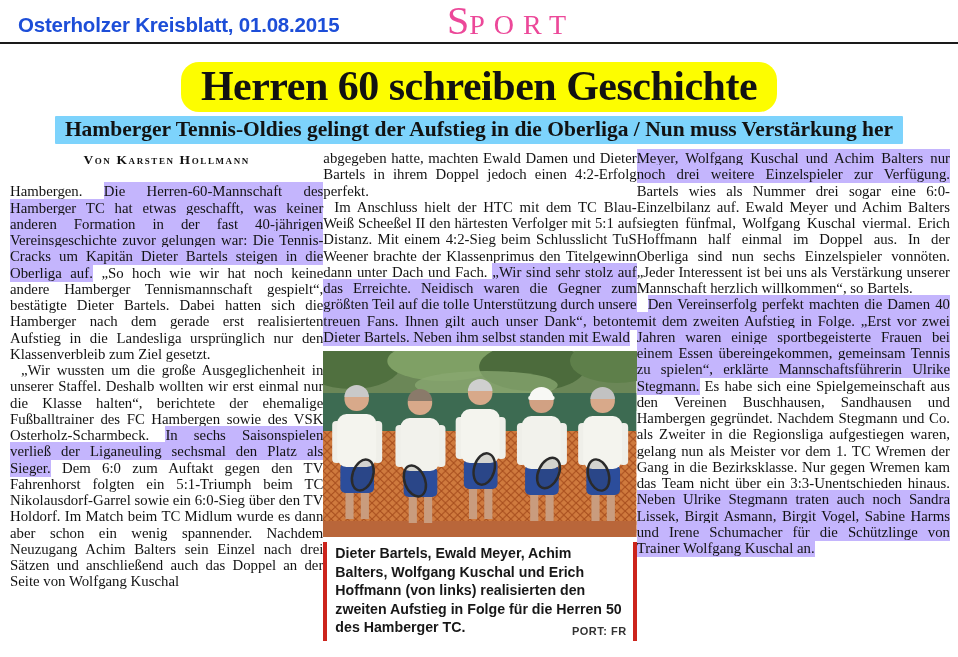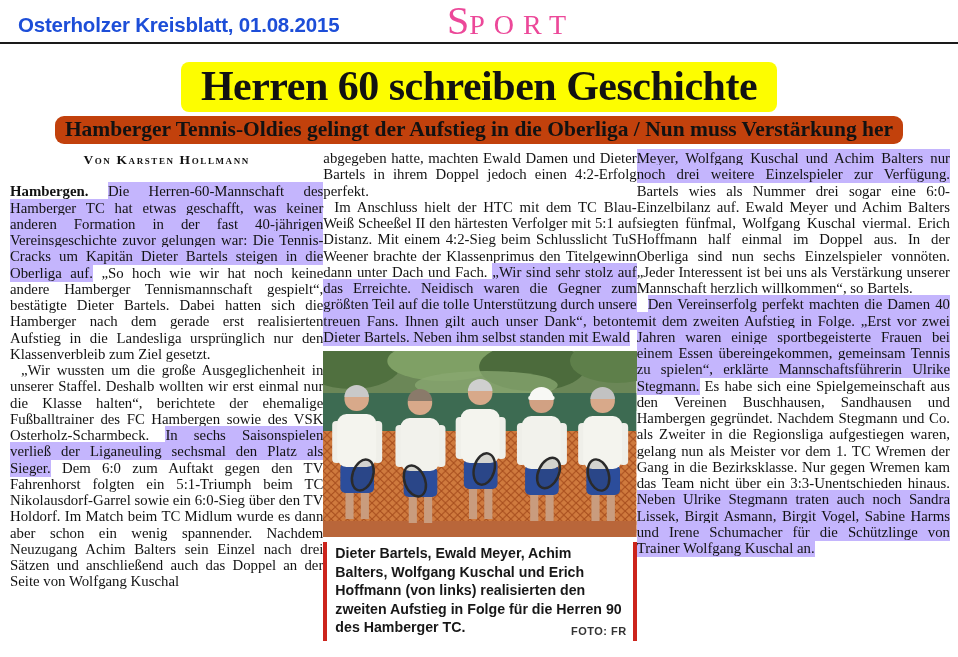--- a/index.html
+++ b/index.html
@@ -29,28 +29,28 @@
   .section-rest { font-size: 28px; letter-spacing: 9px; }
   .top-rule {
     position: absolute; top: 42px; left: 0;
     width: 958px; height: 2px; background: #1a1a1a;
   }
 
   
   .headline-row { position: absolute; top: 62px; width: 100%; text-align: center; }
   .headline-text {
     display: inline-block;
-    background: #fdfd00; border-radius: 8px;
+    background: #fdfd00; border-radius: 18px;
     font-weight: bold; font-size: 42px; line-height: 46px;
     padding: 1px 20px 3px; letter-spacing: -0.5px;
   }
   .subheadline-row { position: absolute; top: 116px; width: 100%; text-align: center; }
   .subheadline-text {
     display: inline-block;
-    background: #c2410c; border-radius: 9px;
+    background: #7dd3fc; border-radius: 1px;
     font-weight: bold; font-size: 21.5px; line-height: 25px;
     padding: 1px 10px 2px;
   }
 
   
   .columns {
     position: absolute; top: 150px; left: 10px; width: 940px;
     display: flex; 
   }
   .column {
@@ -59,21 +59,21 @@
     text-align: justify;
   }
   .byline {
     text-align: center;
     font-variant: small-caps;
     font-weight: 600; font-size: 13.5px; letter-spacing: 1.6px;
     margin: 2px 0 15px;
   }
   p.body-para { margin: 0; }
   p.indent { text-indent: 11px; }
-  .lead-in { font-weight: bold; }
+  .lead-in { font-weight: normal; }
   .hl {
     background: #c4b5fd;
     padding: 1px 0;
     -webkit-box-decoration-break: clone;
     box-decoration-break: clone;
   }
 
   
   figure.photo { margin: 6px 0 5px; width: 100%; height: 186px; }
   figure.photo svg { display: block; width: 100%; height: 186px; }
@@ -192,19 +192,19 @@
           <rect x="-24" y="70" width="9" height="42" rx="4" fill="#efefe9"></rect>
               <rect x="16" y="70" width="9" height="42" rx="4" fill="#efefe9"></rect>
           <rect x="-19" y="63" width="38" height="53" rx="9" fill="#f4f4ee"></rect>
           <ellipse cx="-4" cy="122" rx="10" ry="16" fill="#1f1f1f" fill-opacity="0.15" stroke="#2a2a2a" stroke-width="2.4" transform="rotate(-16 -4 122)"></ellipse>
           <circle cx="0" cy="48" r="12" fill="#d8a98a"></circle>
           <path d="M-12 46 a12 12 0 0 1 24 0 Z" fill="#c2c2c2"></path>
         </g>
       </g>
     </svg>
   </figure>
-<div class="caption"><span>Dieter Bartels, Ewald Meyer, Achim Balters, Wolfgang Kuschal und Erich Hoffmann (von links) realisierten den zweiten Aufstieg in Folge für die Herren 90 des Hamberger TC.</span><span class="credit">FOTO: FR</span></div>
+<div class="caption"><span>Dieter Bartels, Ewald Meyer, Achim Balters, Wolfgang Kuschal und Erich Hoffmann (von links) realisierten den zweiten Aufstieg in Folge für die Herren 50 des Hamberger TC.</span><span class="credit">PORT: FR</span></div>
     </div>
   <div class="column">
       <p class="body-para"><span class="hl">Meyer, Wolfgang Kuschal und Achim Balters nur noch drei weitere Einzelspieler zur Verfügung.</span><span> Bartels wies als Nummer drei sogar eine 6:0-Einzelbilanz auf. Ewald Meyer und Achim Balters siegten fünfmal, Wolfgang Kuschal viermal. Erich Hoffmann half einmal im Doppel aus. In der Oberliga sind nun sechs Einzelspieler vonnöten. „Jeder Interessent ist bei uns als Verstärkung unserer Mannschaft herzlich willkommen“, so Bartels.</span></p>
       <p class="body-para indent"><span class="hl">Den Vereinserfolg perfekt machten die Damen 40 mit dem zweiten Aufstieg in Folge. „Erst vor zwei Jahren waren einige sportbegeisterte Frauen bei einem Essen übereingekommen, gemeinsam Tennis zu spielen“, erklärte Mannschaftsführerin Ulrike Stegmann.</span><span> Es habe sich eine Spielgemeinschaft aus den Vereinen Buschhausen, Sandhausen und Hambergen gegründet. Nachdem Stegmann und Co. als Zweiter in die Regionsliga aufgestiegen waren, gelang nun als Meister vor dem 1. TC Wremen der Gang in die Bezirksklasse. Nur gegen Wremen kam das Team nicht über ein 3:3-Unentschieden hinaus. </span><span class="hl">Neben Ulrike Stegmann traten auch noch Sandra Lissek, Birgit Asmann, Birgit Vogel, Sabine Harms und Irene Schumacher für die Schützlinge von Trainer Wolfgang Kuschal an.</span></p>
     </div>
 </div>
 
 </body></html>

